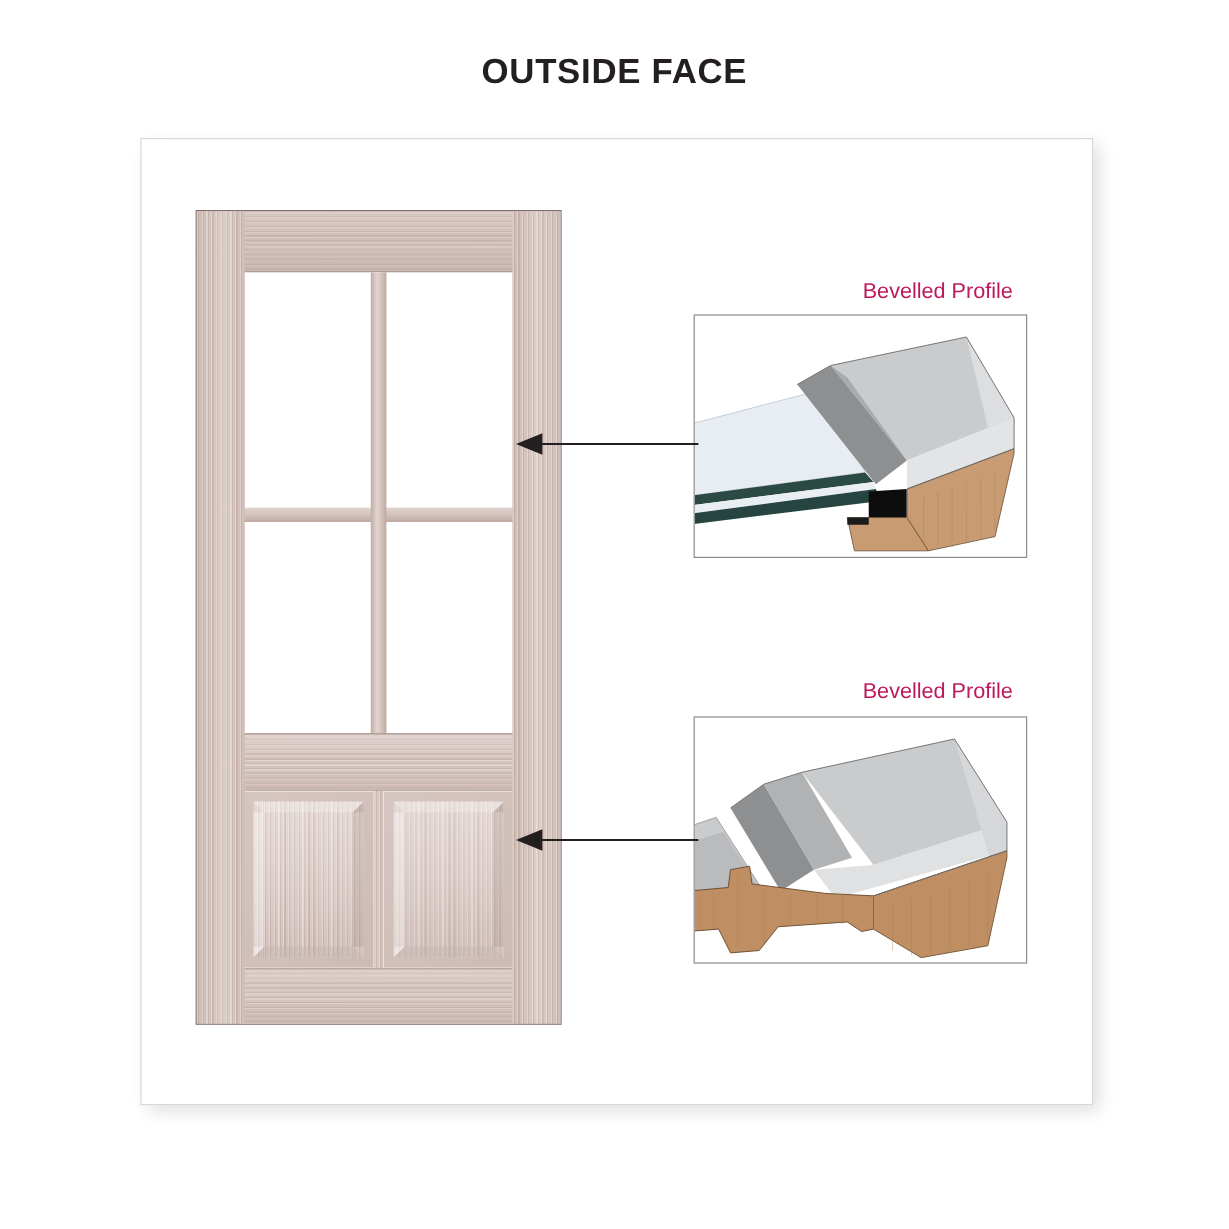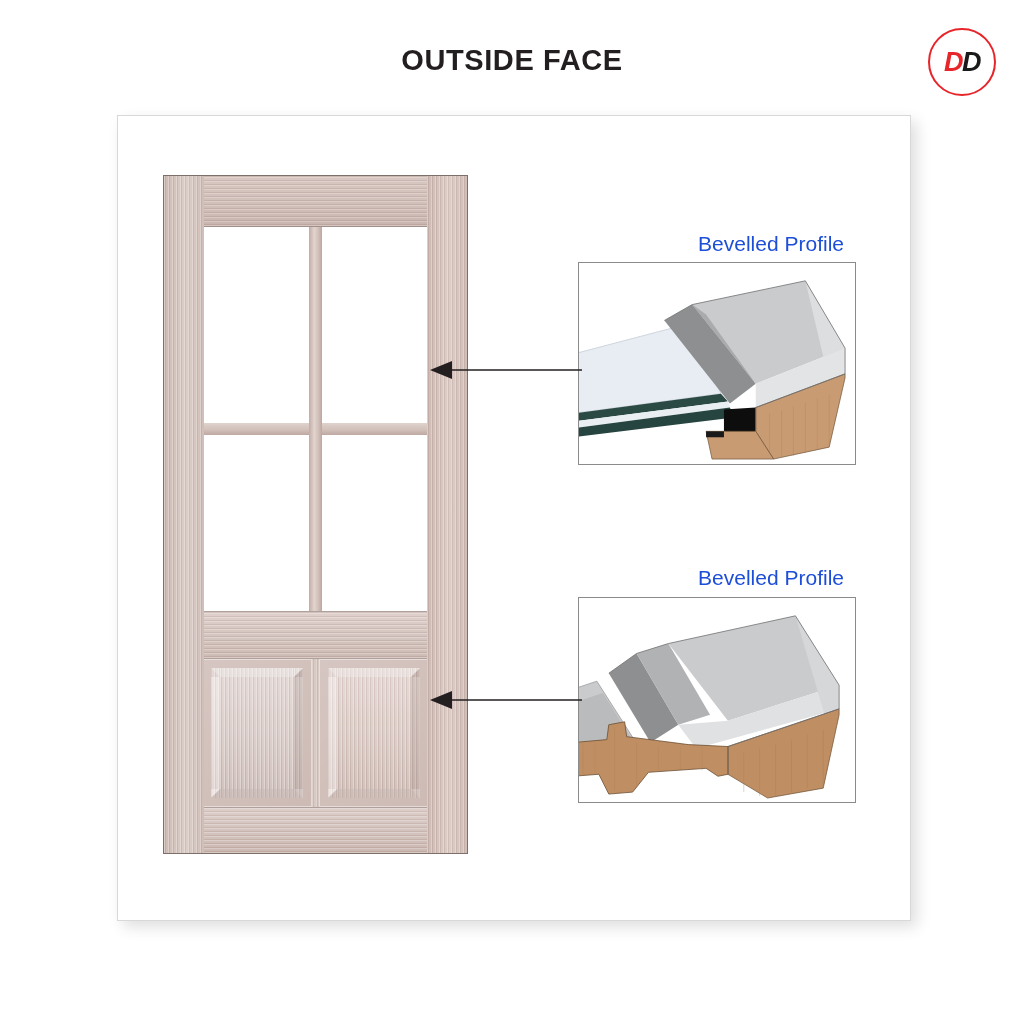--- a/index.html
+++ b/index.html
@@ -139,21 +139,21 @@
         rgba(255,255,255,0.32) 0px, rgba(255,255,255,0.32) 1px,
         rgba(150,118,110,0.11) 1px, rgba(150,118,110,0.11) 2px,
         rgba(255,255,255,0.11) 2px, rgba(255,255,255,0.11) 4px),
       linear-gradient(180deg,#d8c8c3,#cdbab4 60%,#c4afa8);
     border-top: 1px solid rgba(126,111,106,0.45);
   }
 
   
   .detail-label {
     position: absolute;
-    font-size: 21px; color: #1d4ed8;
+    font-size: 18px; color: #be185d;
     text-align: right;
   }
   .detail-box {
     position: absolute;
     border: 1.5px solid #8b8b8b;
     background: #ffffff;
     overflow: hidden;
   }
   .detail-box svg { display: block; width: 100%; height: 100%; }
 
@@ -167,23 +167,20 @@
   }
   .guidance .hl { color: #f0554f; }
 </style>
 </head>
 <body>
 
 <div id="stage">
 
   <div class="page-title">OUTSIDE FACE</div>
 
-  <div class="logo">
-    <span class="logo-text"><span class="logo-d1">D</span><span class="logo-d2">D</span></span>
-  </div>
 
   <div class="card"></div>
 
   <div class="door">
     <div class="rail-top"></div>
 
     <div class="glazing">
       <div class="bar-h"></div>
       <div class="bar-v"></div>
     </div>

